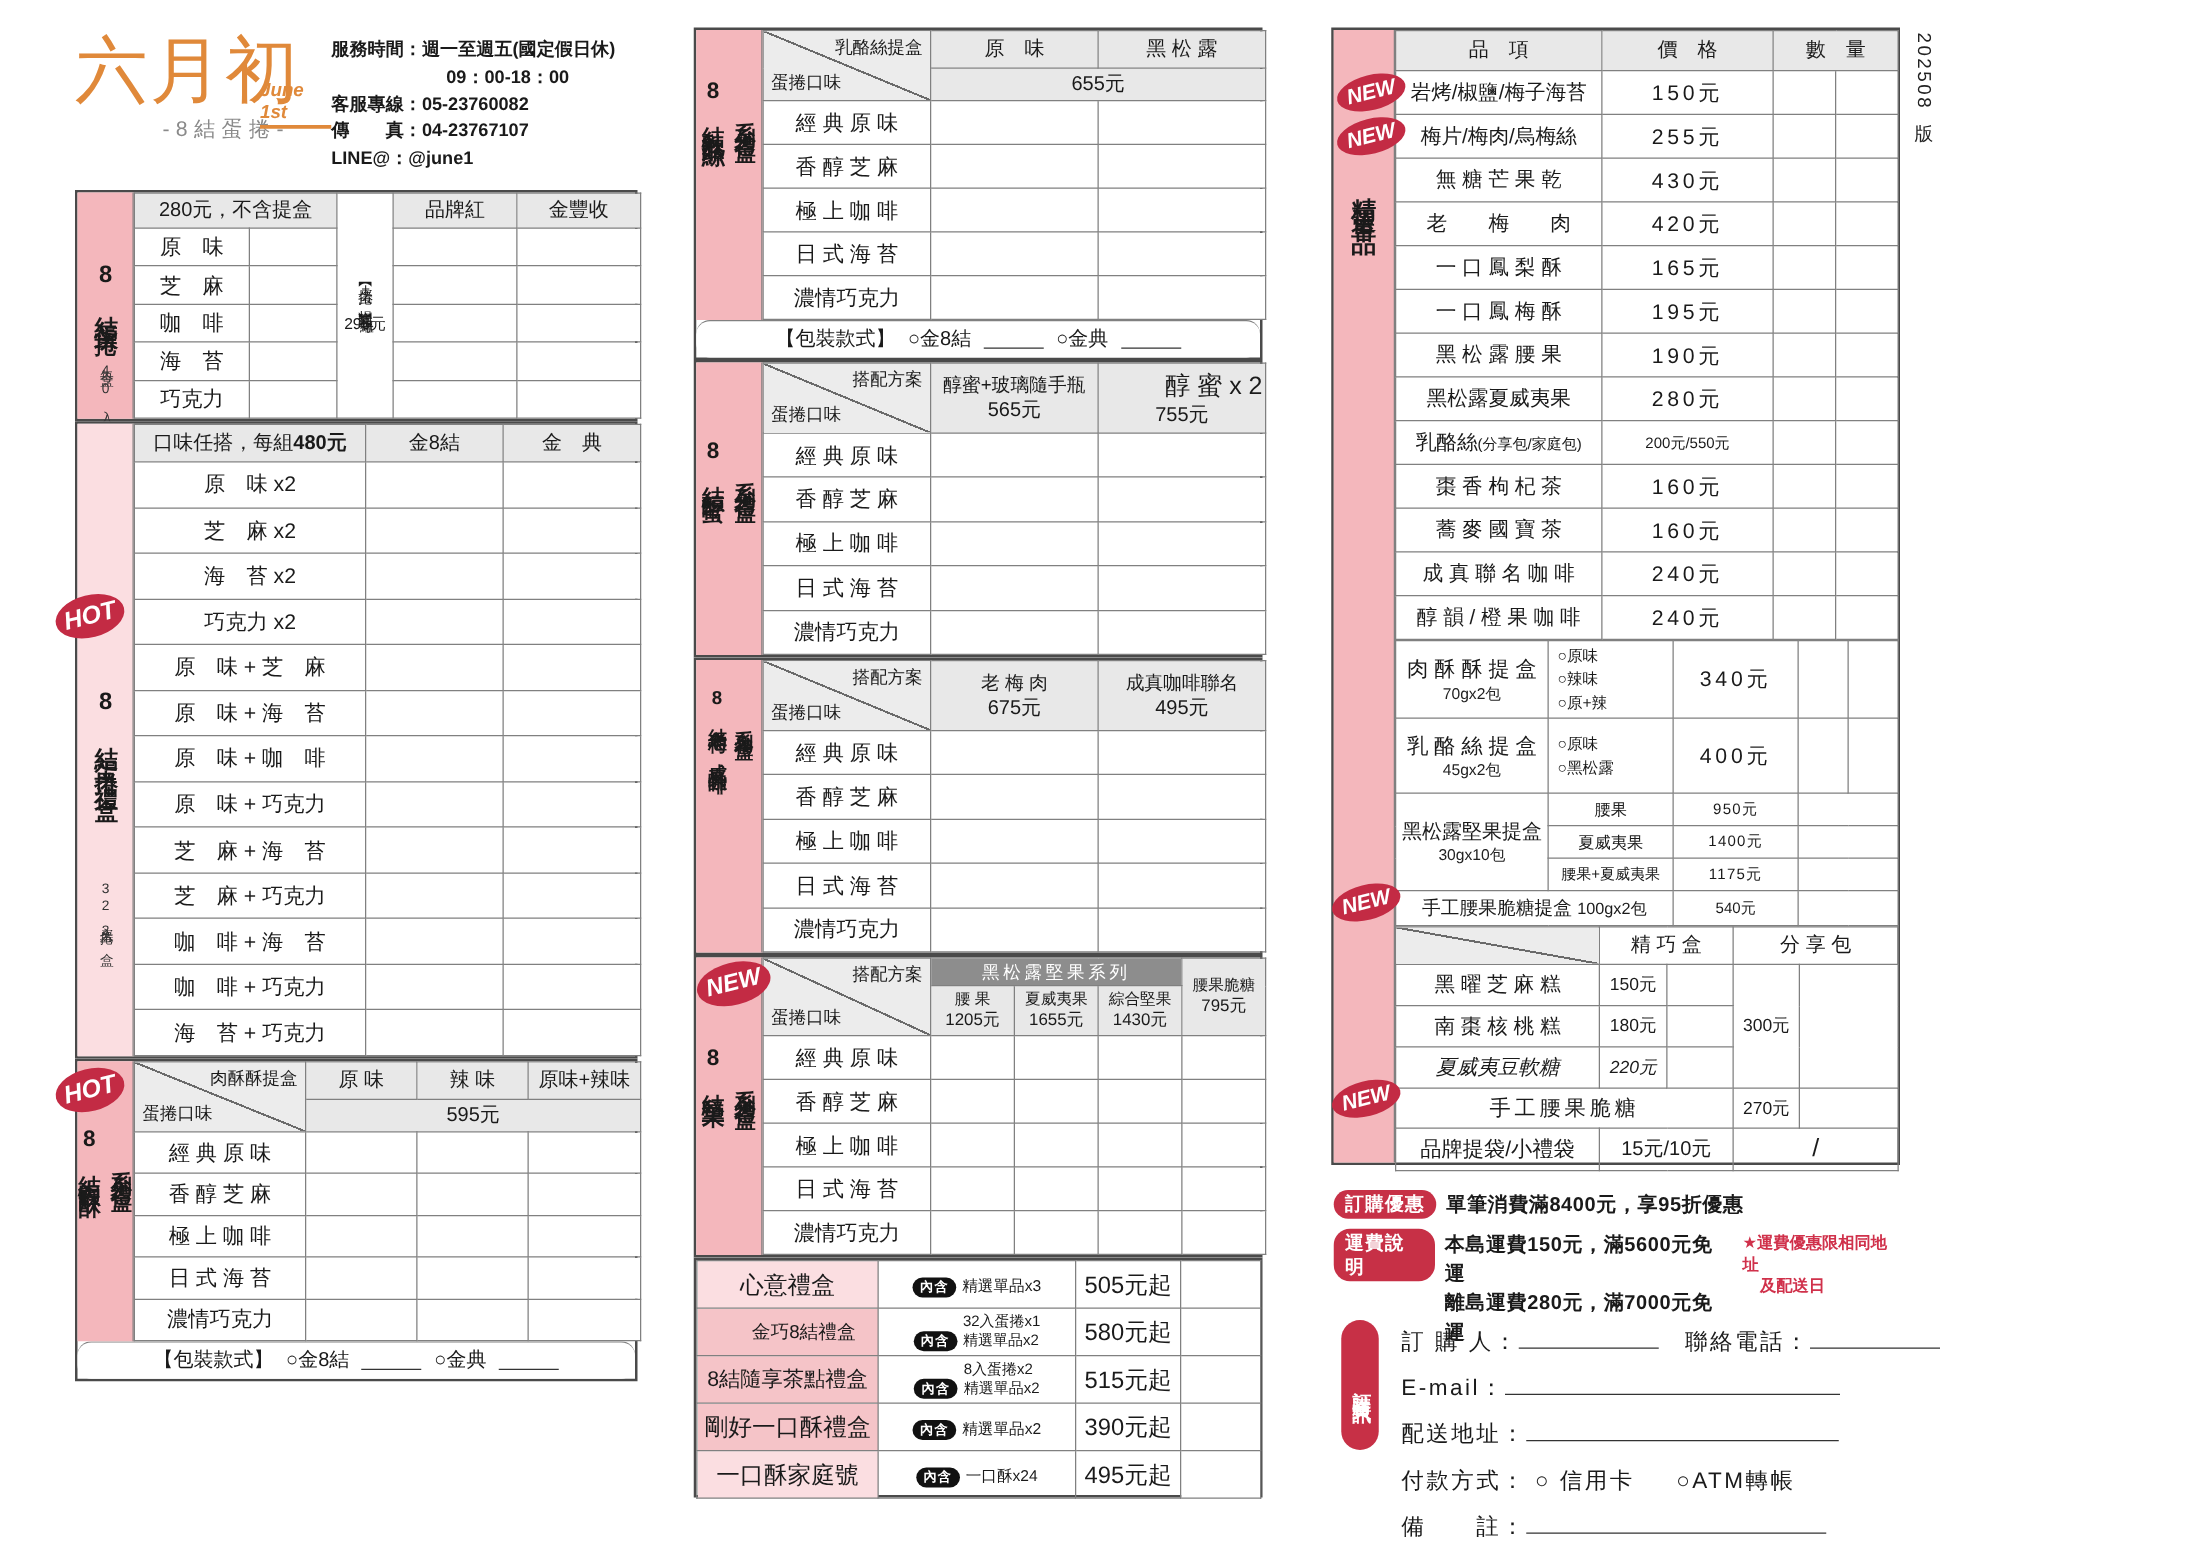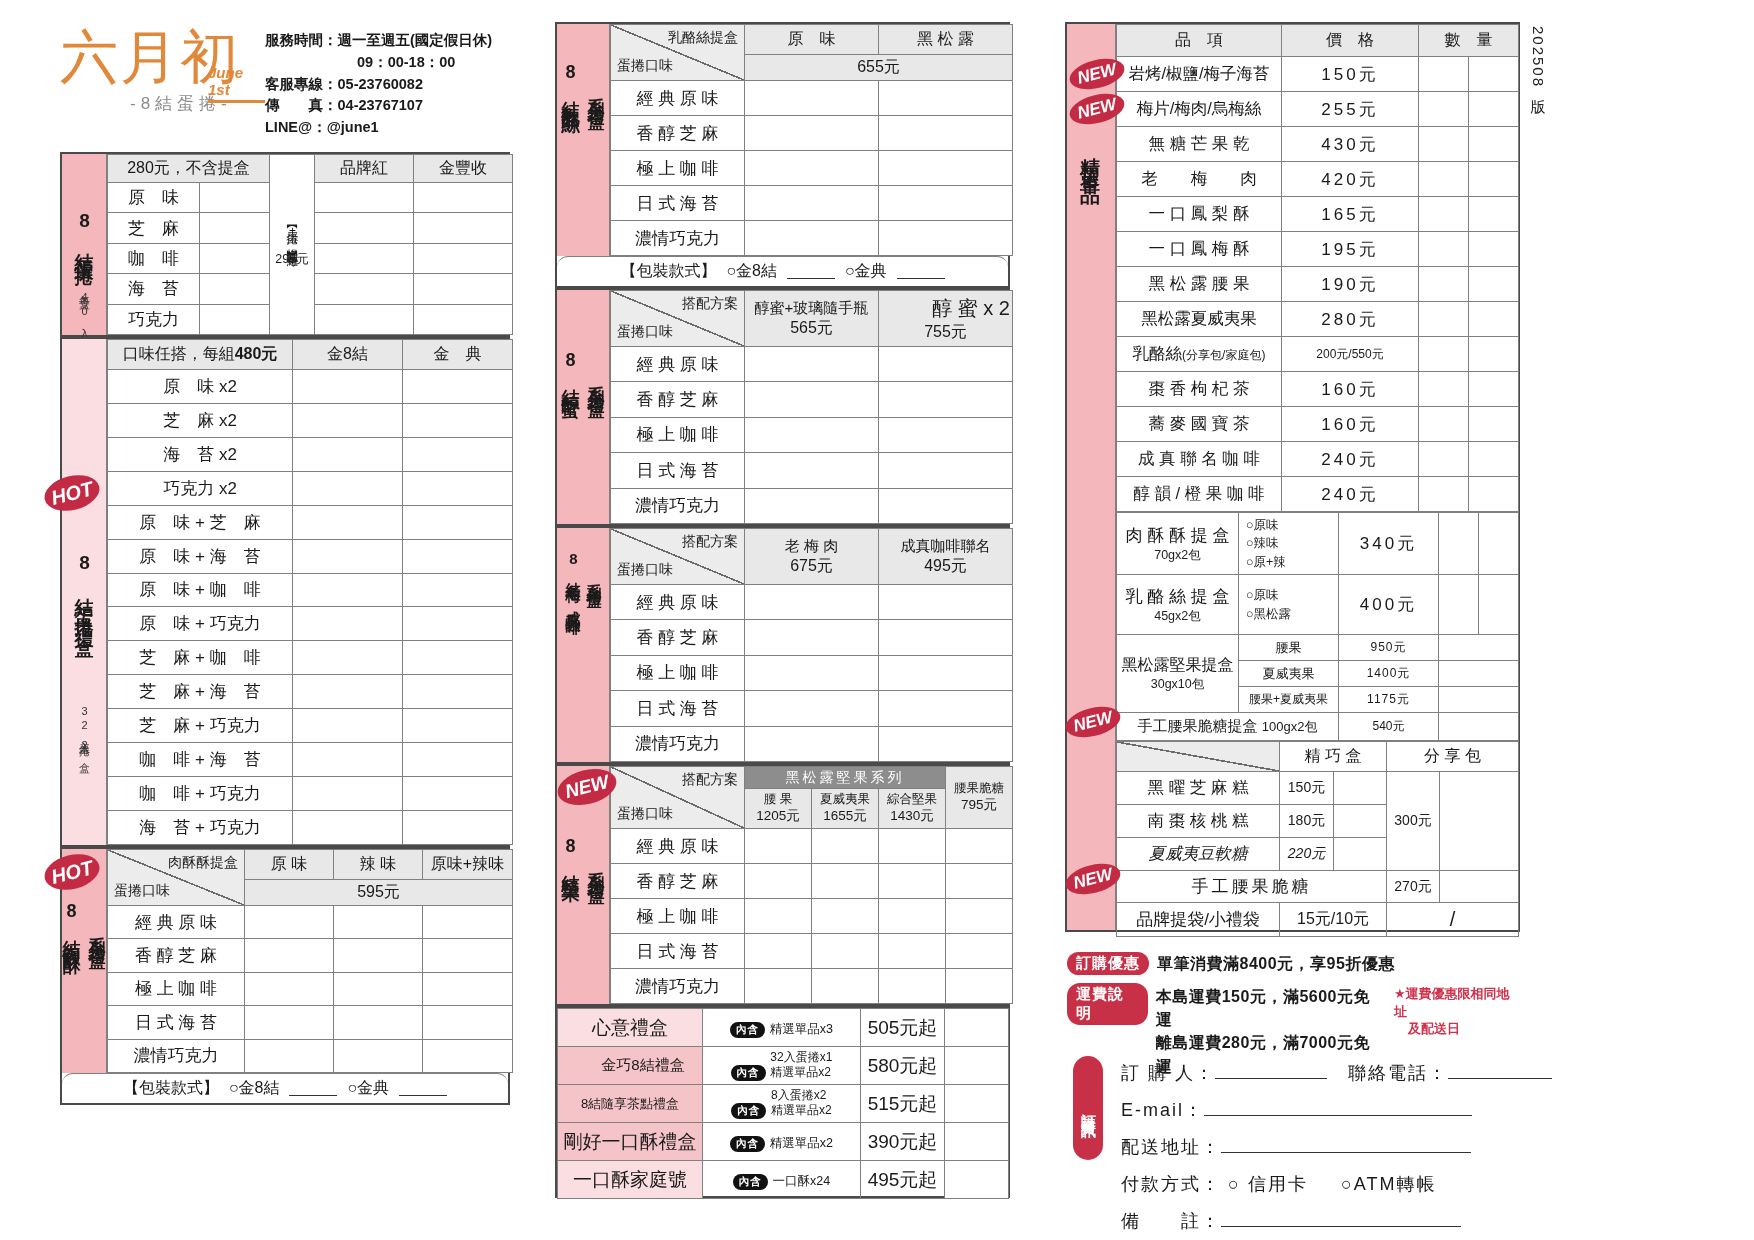--- a/index.html
+++ b/index.html
@@ -225,25 +225,20 @@
                 <td class="q"></td>
                 <td class="q"></td>
               </tr>
           <tr>
                 <td class="fl">原　味 + 咖　啡</td>
                 <td class="q"></td>
                 <td class="q"></td>
               </tr>
           <tr>
                 <td class="fl">原　味 + 巧克力</td>
-                <td class="q"></td>
-                <td class="q"></td>
-              </tr>
-          <tr>
-                <td class="fl">芝　麻 + 咖　啡</td>
                 <td class="q"></td>
                 <td class="q"></td>
               </tr>
           <tr>
                 <td class="fl">芝　麻 + 海　苔</td>
                 <td class="q"></td>
                 <td class="q"></td>
               </tr>
           <tr>
                 <td class="fl">芝　麻 + 巧克力</td>
@@ -624,21 +619,21 @@
           <td style="font-size:19px;">505元起</td>
           <td class="q"></td>
         </tr>
         <tr style="height:38px;">
           <td class="mpink" style="font-size:15px;padding-left:28px;">金巧8結禮盒</td>
           <td><span class="inc">內含</span> <span style="font-size:12px; display:inline-block; text-align:left; line-height:1.25;"><span style="display:block;">32入蛋捲x1</span><span style="display:block;">精選單品x2</span></span></td>
           <td style="font-size:19px;">580元起</td>
           <td class="q"></td>
         </tr>
         <tr style="height:38px;">
-          <td class="mpink" style="font-size:13px;">8結隨享茶點禮盒</td>
+          <td class="mpink" style="font-size:17px;">8結隨享茶點禮盒</td>
           <td><span class="inc">內含</span> <span style="font-size:12px; display:inline-block; text-align:left; line-height:1.25;"><span style="display:block;">8入蛋捲x2</span><span style="display:block;">精選單品x2</span></span></td>
           <td style="font-size:19px;">515元起</td>
           <td class="q"></td>
         </tr>
         <tr style="height:38px;">
           <td class="mpink" style="font-size:19px;">剛好一口酥禮盒</td>
           <td><span class="inc">內含</span> <span style="font-size:12.5px;">精選單品x2</span></td>
           <td style="font-size:19px;">390元起</td>
           <td class="q"></td>
         </tr>

